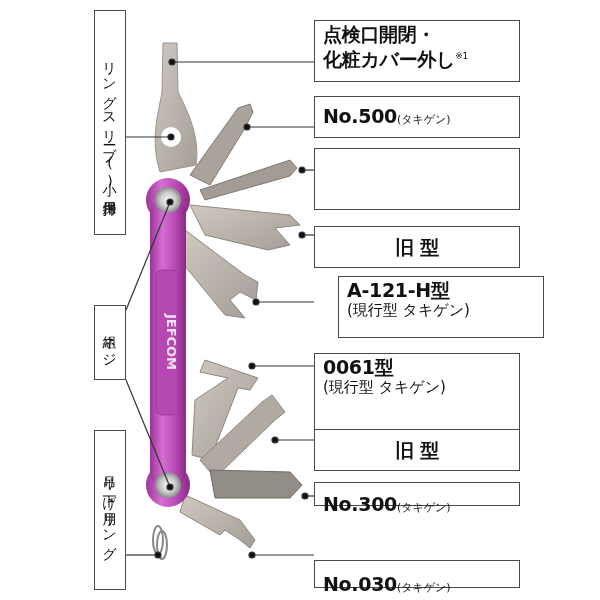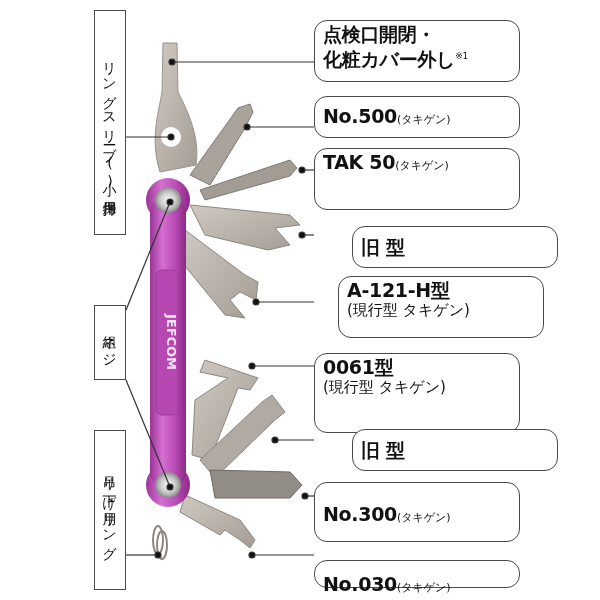--- a/index.html
+++ b/index.html
@@ -1,24 +1,24 @@
 <!DOCTYPE html>
 <html><head>
 <meta charset="utf-8">
 <style>
   html, body { margin:0; padding:0; background:#fff; }
   body { width:600px; height:600px; position:relative; overflow:hidden;
          font-family:"DejaVu Sans","Liberation Sans",sans-serif; color:#111; }
   .box { position:absolute; border:1.5px solid #4a4a4a; background:#fff; box-sizing:border-box; }
-  .rbox { left:314px; width:206px; padding:2px 8px;border-radius:13px; }
+  .rbox { left:314px; width:206px; padding:2px 8px; }
   .rbox .main { font-weight:bold; font-size:19px; line-height:22px; letter-spacing:-0.3px; white-space:nowrap; }
   .rbox .sub  { font-size:15px; font-weight:normal; line-height:19px; white-space:nowrap; }
   .rbox .inl  { font-size:11px; font-weight:normal; }
   .rbox sup   { font-size:9px; font-weight:normal; vertical-align:7px; }
-  .center { text-align:left;margin-left:38px; }
+  .center { text-align:center; }
   .vbox { left:94px; width:32px; writing-mode:vertical-rl; text-orientation:upright;
           font-size:14px; line-height:30px; text-align:center; padding:4px 0; letter-spacing:1px; }
   svg.art { position:absolute; left:0; top:0; }
 </style>
 </head>
 <body>
 
 <svg class="art" width="600" height="600" viewBox="0 0 600 600">
   <defs>
     <linearGradient id="hg" x1="0" x2="1" y1="0" y2="0">
@@ -109,34 +109,33 @@
 <div class="box vbox" style="top:430px;height:160px;">吊り下げ用リング</div>
 
 <div class="box rbox" style="top:20px;height:62px;">
   <div class="main">点検口開閉・</div>
   <div class="main"><span>化粧カバー外し</span><sup>※1</sup></div>
 </div>
 <div class="box rbox" style="top:96px;height:42px;padding-top:8px;">
   <span class="main">No.500</span><span class="inl">(タキゲン)</span>
 </div>
 <div class="box rbox" style="top:148px;height:62px;">
-  <div><span class="main">TAK 50</span><span class="inl">(タキゲン)</span></div>
 </div>
 <div class="box rbox center" style="top:226px;height:42px;padding-top:9px;">
   <span class="main">旧 型</span>
 </div>
 <div class="box rbox" style="top:276px;height:62px;margin-left:24px;">
   <div class="main">A-121-H型</div>
   <div class="sub">(現行型 タキゲン)</div>
 </div>
 <div class="box rbox" style="top:353px;height:80px;">
   <div class="main">0061型</div>
   <div class="sub">(現行型 タキゲン)</div>
 </div>
 <div class="box rbox center" style="top:429px;height:42px;padding-top:9px;">
   <span class="main">旧 型</span>
 </div>
-<div class="box rbox" style="top:482px;height:60px;padding-top:20px;">
+<div class="box rbox" style="top:482px;height:24px;padding-top:10px;">
   <span class="main">No.300</span><span class="inl">(タキゲン)</span>
 </div>
 <div class="box rbox" style="top:560px;height:28px;padding-top:12px;">
   <span class="main">No.030</span><span class="inl">(タキゲン)</span>
 </div>
 
 </body></html>

